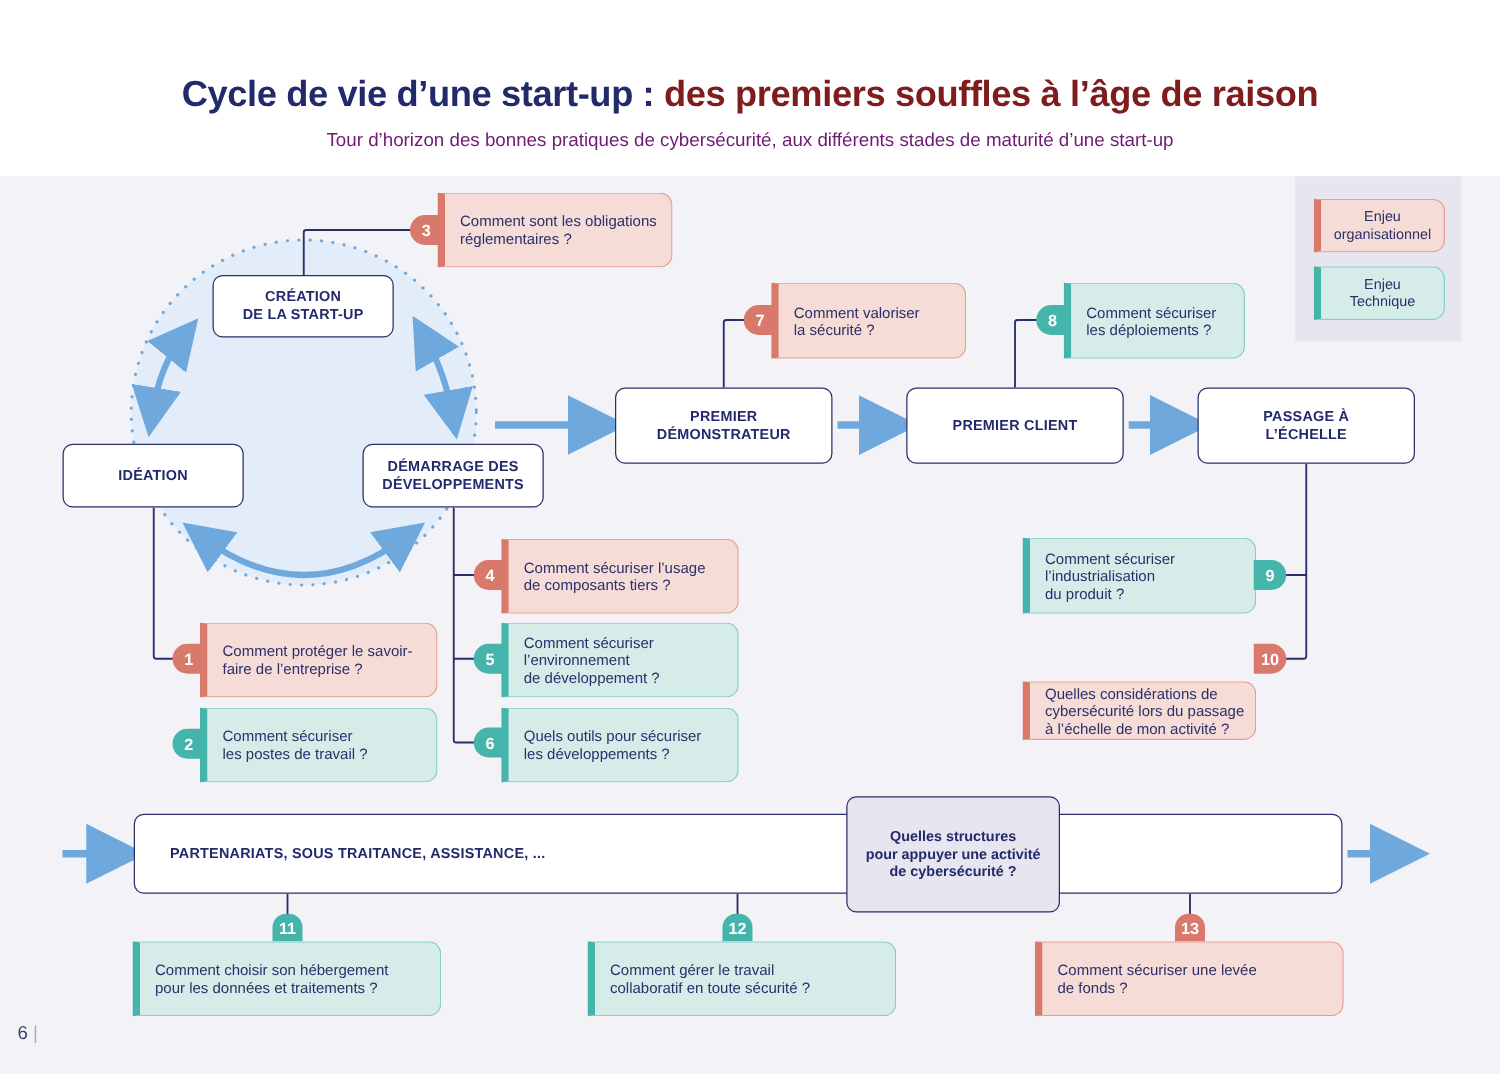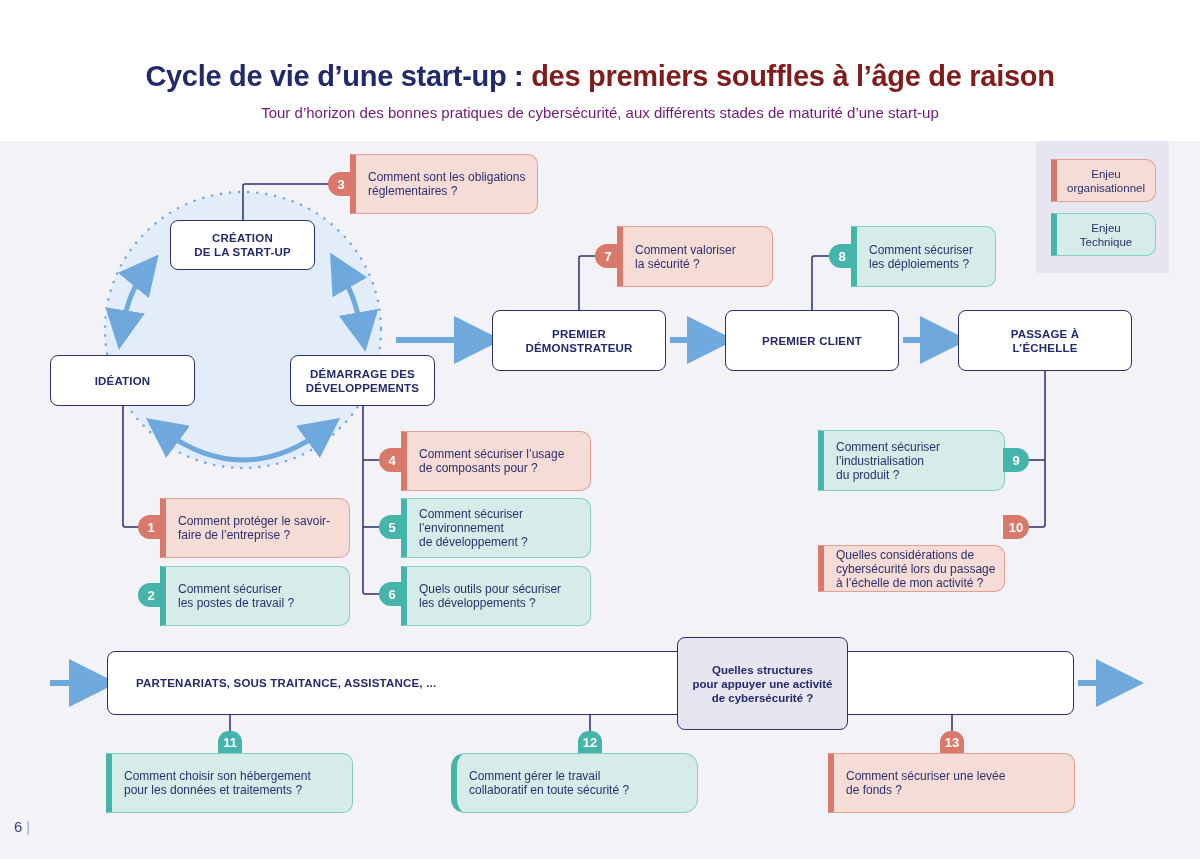--- a/index.html
+++ b/index.html
@@ -125,21 +125,21 @@
   <div><span>Comment protéger le savoir-</span><br><span>faire de l’entreprise ?</span></div>
 </div>
 
 <div class="badge tech left" style="left:138px;top:583px;">2</div>
 <div class="q tech" style="left:160px;top:566px;width:190px;height:60px;">
   <div><span>Comment sécuriser</span><br><span>les postes de travail ?</span></div>
 </div>
 
 <div class="badge org left" style="left:379px;top:448px;">4</div>
 <div class="q org" style="left:401px;top:431px;width:190px;height:60px;">
-  <div><span>Comment sécuriser l’usage</span><br><span>de composants pour ?</span></div>
+  <div><span>Comment sécuriser l’usage</span><br><span>de composants tiers ?</span></div>
 </div>
 
 <div class="badge tech left" style="left:379px;top:515px;">5</div>
 <div class="q tech" style="left:401px;top:498px;width:190px;height:60px;">
   <div><span>Comment sécuriser</span><br><span>l’environnement</span><br><span>de développement ?</span></div>
 </div>
 
 <div class="badge tech left" style="left:379px;top:582px;">6</div>
 <div class="q tech" style="left:401px;top:566px;width:190px;height:60px;">
   <div><span>Quels outils pour sécuriser</span><br><span>les développements ?</span></div>
@@ -170,21 +170,21 @@
 <div class="struct">
   <div><span>Quelles structures</span><br><span>pour appuyer une activité</span><br><span>de cybersécurité ?</span></div>
 </div>
 
 <div class="badge tech top" style="left:218px;top:731px;">11</div>
 <div class="q tech" style="left:106px;top:753px;width:247px;height:60px;">
   <div><span>Comment choisir son hébergement</span><br><span>pour les données et traitements ?</span></div>
 </div>
 
 <div class="badge tech top" style="left:578px;top:731px;">12</div>
-<div class="q tech" style="left:451px;top:753px;width:247px;height:60px;border-radius:14px;">
+<div class="q tech" style="left:470px;top:753px;width:247px;height:60px;">
   <div><span>Comment gérer le travail</span><br><span>collaboratif en toute sécurité ?</span></div>
 </div>
 
 <div class="badge org top" style="left:940px;top:731px;">13</div>
 <div class="q org" style="left:828px;top:753px;width:247px;height:60px;">
   <div><span>Comment sécuriser une levée</span><br><span>de fonds ?</span></div>
 </div>
 
 <div class="pagenum">
   <span>6</span><span class="sep">|</span>

